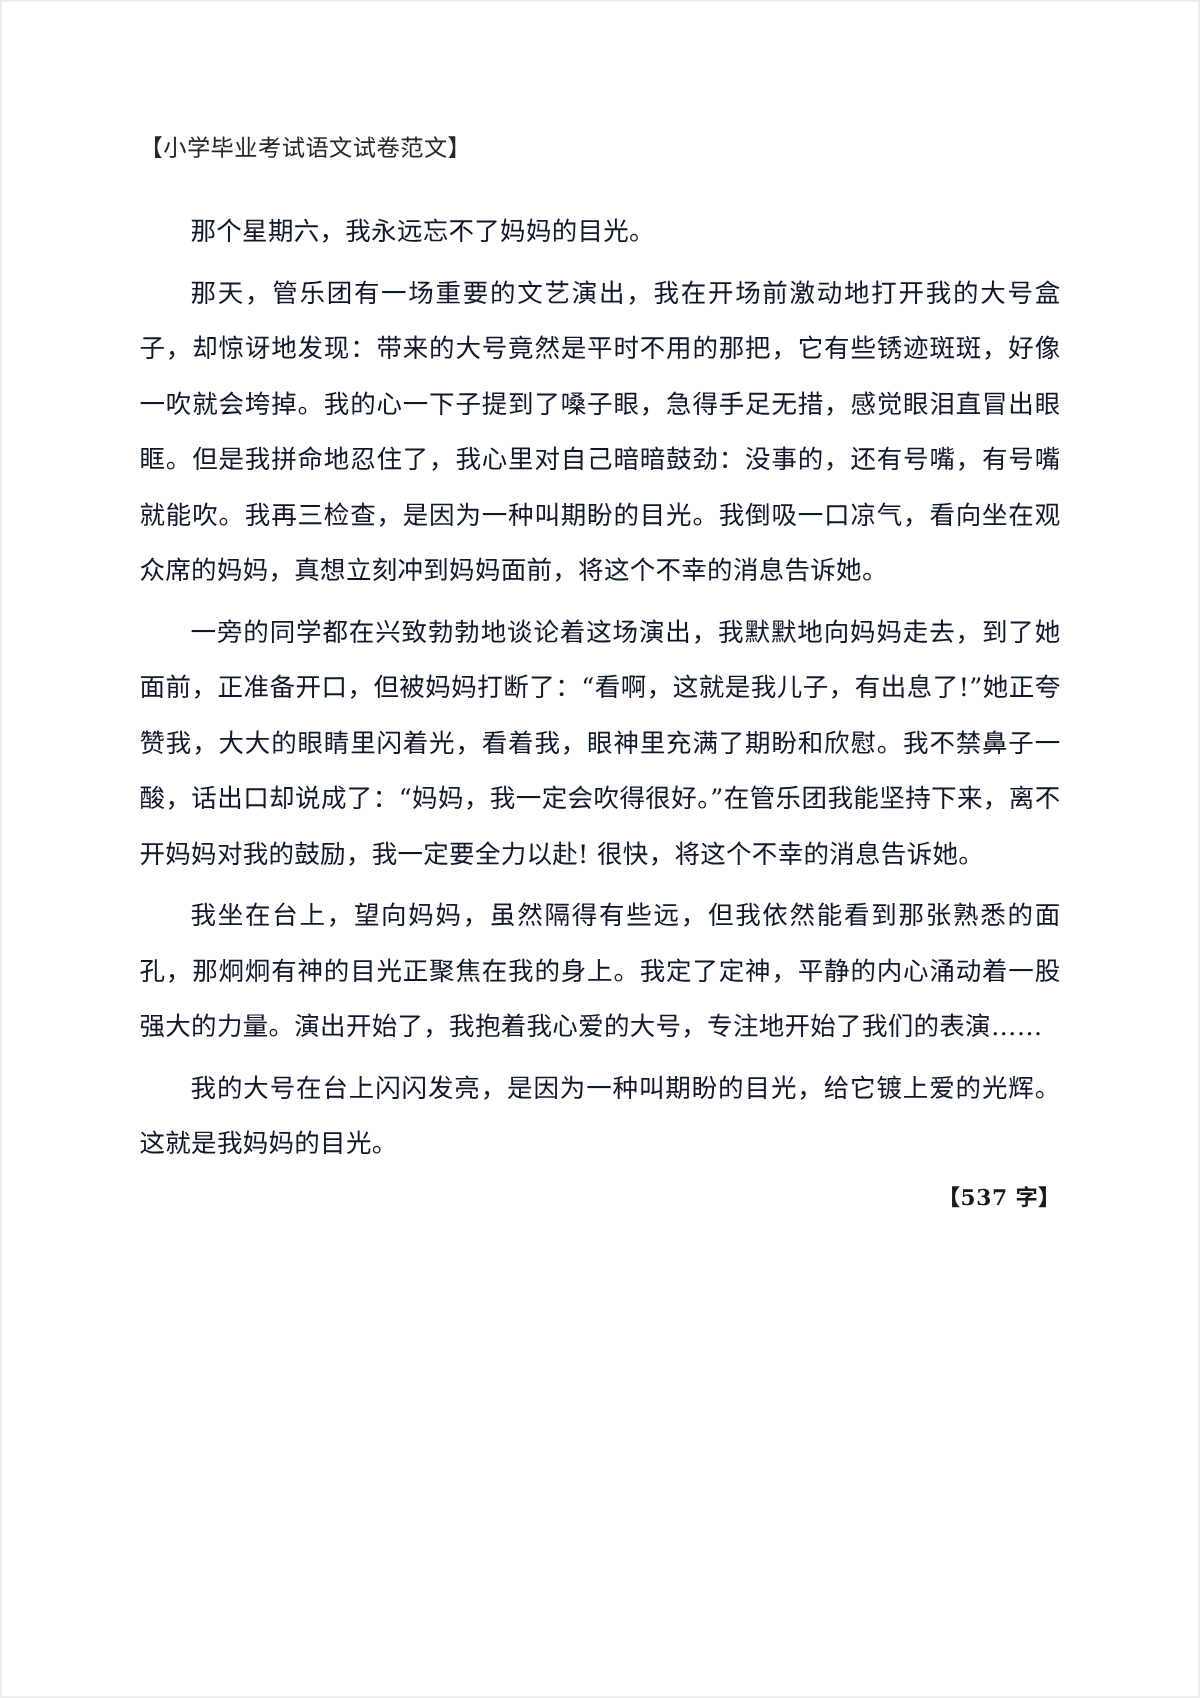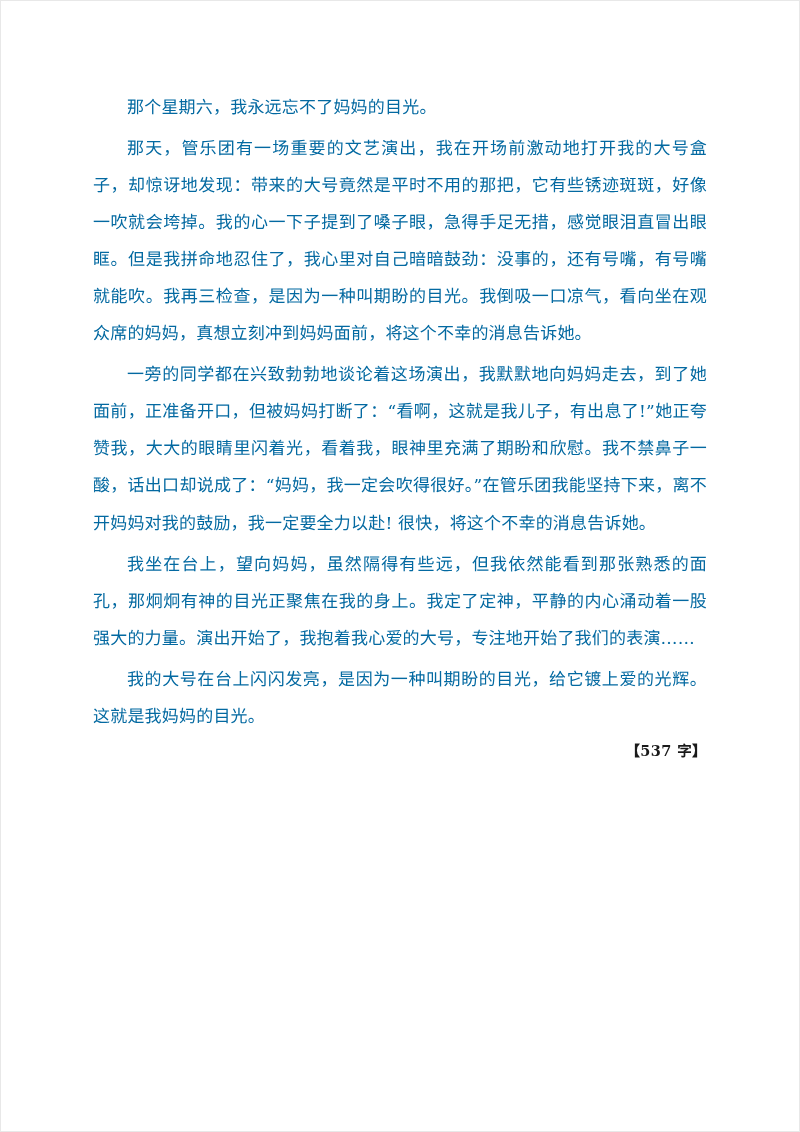--- a/index.html
+++ b/index.html
@@ -40,40 +40,41 @@
     color: #000000;
     margin: 0 0 22px 0;
     line-height: 1.5;
     font-family: "DejaVu Sans", "Liberation Sans", sans-serif;
   }
   .body-text {
     font-size: 17px;
     line-height: 2.18;
     text-align: justify;
     text-justify: inter-ideograph;
-    color: #0369a1;
+    color: #0f172a;
     letter-spacing: 0.2px;
   }
   .para {
     margin: 0 0 4px 0;
     text-indent: 2em;
   }
   .word-count {
     text-align: right;
     font-size: 14.5px;
     color: #1a1a1a;
     letter-spacing: 0.4px;
     font-weight: bold;
   }
 </style>
 </head>
 <body>
 
 <div class="page">
 
+  <div class="doc-header">【小学毕业考试语文试卷范文】</div>
 
 
   <div class="body-text">
     <p class="para">那个星期六，我永远忘不了妈妈的目光。</p>
     <p class="para">那天，管乐团有一场重要的文艺演出，我在开场前激动地打开我的大号盒子，却惊讶地发现：带来的大号竟然是平时不用的那把，它有些锈迹斑斑，好像一吹就会垮掉。我的心一下子提到了嗓子眼，急得手足无措，感觉眼泪直冒出眼眶。但是我拼命地忍住了，我心里对自己暗暗鼓劲：没事的，还有号嘴，有号嘴就能吹。我再三检查，是因为一种叫期盼的目光。我倒吸一口凉气，看向坐在观众席的妈妈，真想立刻冲到妈妈面前，将这个不幸的消息告诉她。</p>
     <p class="para">一旁的同学都在兴致勃勃地谈论着这场演出，我默默地向妈妈走去，到了她面前，正准备开口，但被妈妈打断了：“看啊，这就是我儿子，有出息了!”她正夸赞我，大大的眼睛里闪着光，看着我，眼神里充满了期盼和欣慰。我不禁鼻子一酸，话出口却说成了：“妈妈，我一定会吹得很好。”在管乐团我能坚持下来，离不开妈妈对我的鼓励，我一定要全力以赴! 很快，将这个不幸的消息告诉她。</p>
     <p class="para">我坐在台上，望向妈妈，虽然隔得有些远，但我依然能看到那张熟悉的面孔，那炯炯有神的目光正聚焦在我的身上。我定了定神，平静的内心涌动着一股强大的力量。演出开始了，我抱着我心爱的大号，专注地开始了我们的表演……</p>
     <p class="para">我的大号在台上闪闪发亮，是因为一种叫期盼的目光，给它镀上爱的光辉。这就是我妈妈的目光。</p>
   </div>
 

